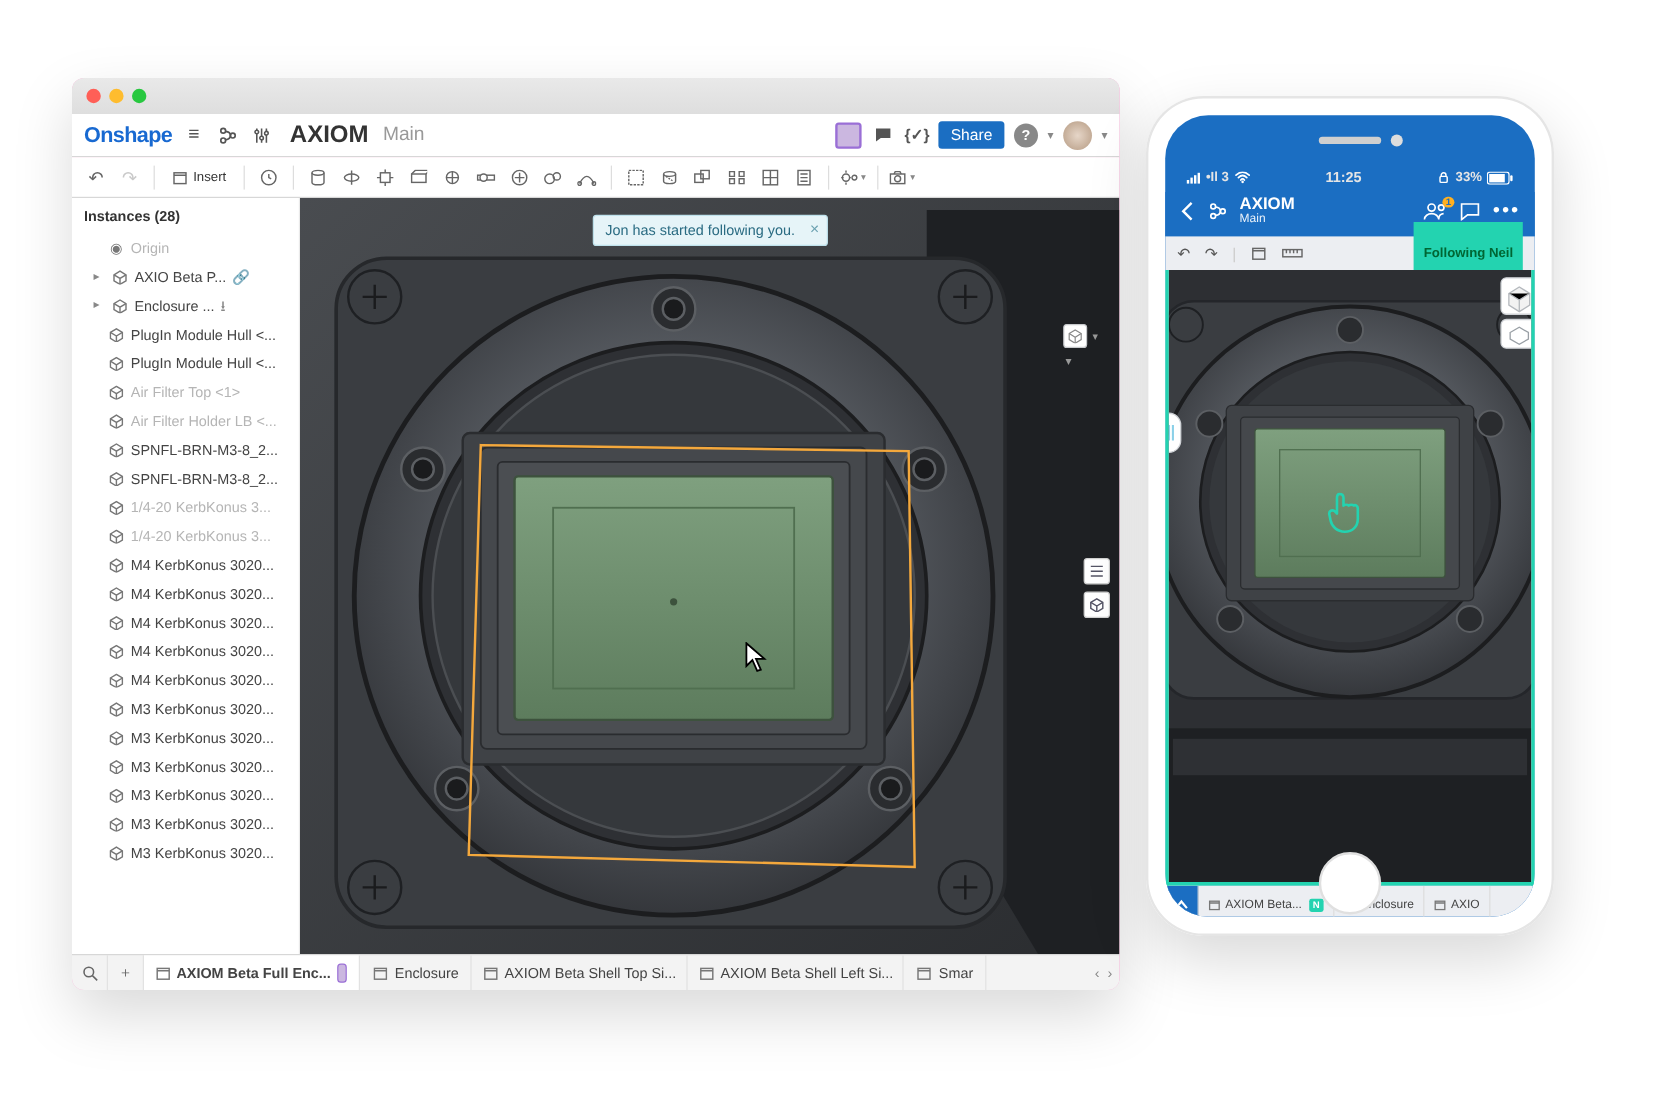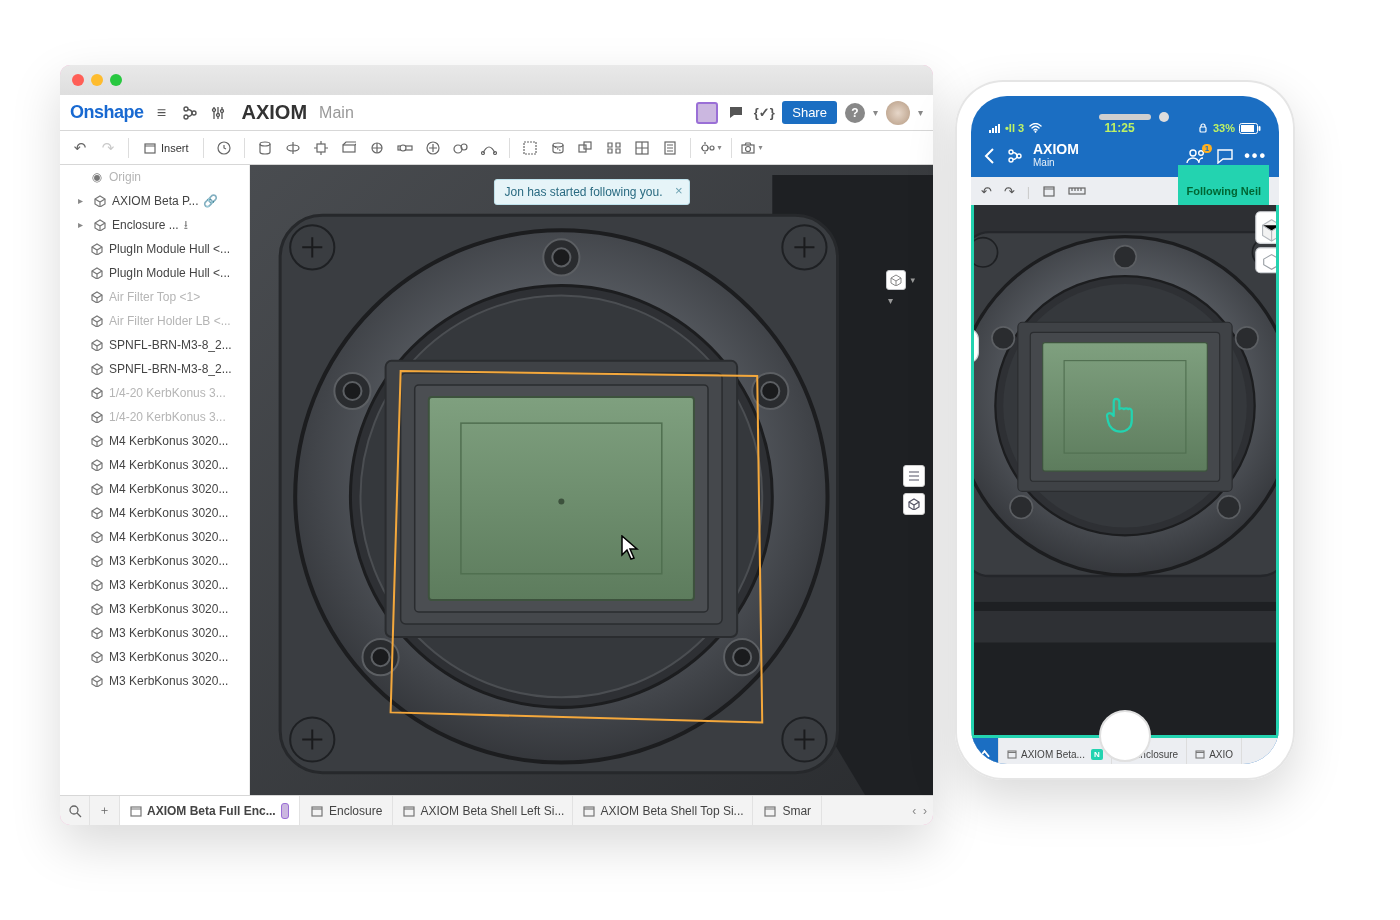--- a/index.html
+++ b/index.html
@@ -67,21 +67,21 @@
   .bot-icon{width:30px;display:flex;align-items:center;justify-content:center;color:#666;cursor:pointer;border-right:1px solid #e2e2e2;}
   .tab{display:flex;align-items:center;gap:5px;padding:0 10px;border-right:1px solid #e2e2e2;cursor:pointer;white-space:nowrap;max-width:180px;overflow:hidden;}
   .tab.active{background:#fff;font-weight:600;}
   .nav-arrows{display:flex;align-items:center;gap:4px;padding:0 6px;color:#888;}
 
   
   .phone{position:absolute;left:955px;top:80px;width:340px;height:700px;border-radius:48px;background:#fff;box-shadow:0 20px 50px rgba(0,0,0,.15), inset 0 0 0 2px #e5e5e5;padding:16px;}
   .phone-inner{width:100%;height:100%;border-radius:36px;overflow:hidden;background:#1b6ec2;display:flex;flex-direction:column;position:relative;}
   .speaker{position:absolute;top:34px;left:50%;transform:translateX(-50%);width:52px;height:6px;border-radius:3px;background:#cfcfcf;z-index:5;}
   .camdot{position:absolute;top:32px;left:50%;transform:translateX(34px);width:10px;height:10px;border-radius:50%;background:#ddd;z-index:5;}
-  .statusbar{height:44px;padding:20px 18px 0;display:flex;align-items:center;justify-content:space-between;color:#bef264;font-size:12px;font-weight:600;}
+  .statusbar{height:44px;padding:20px 18px 0;display:flex;align-items:center;justify-content:space-between;color:#e5e5e5;font-size:12px;font-weight:600;margin-top:20px;}
   .phone-header{background:#1b6ec2;color:#fff;display:flex;align-items:center;padding:2px 12px 8px;gap:10px;}
   .phone-header .ptitle{flex:1;}
   .phone-header .ptitle .l1{font-size:14px;font-weight:600;line-height:15px;}
   .phone-header .ptitle .l2{font-size:10px;opacity:.9;line-height:12px;}
   .ph-icon{color:#fff;font-size:16px;}
   .ph-badge{position:relative;}
   .ph-badge::after{content:"1";position:absolute;top:-4px;right:-6px;background:#ffb020;color:#1b6ec2;font-size:8px;font-weight:800;border-radius:8px;padding:0 3px;}
   .phone-toolbar{height:28px;background:#eceef2;display:flex;align-items:center;padding:0 10px;gap:12px;color:#555;font-size:13px;}
   .follow-tag{margin-left:auto;background:#23d3b0;color:#063;font-size:11px;padding:20px 8px;font-weight:600;}
   .phone-canvas{flex:1;position:relative;background:#f3f3f3;border:3px solid #23d3b0;border-top:none;overflow:hidden;}
@@ -268,34 +268,35 @@
           <circle cx="7" cy="8" r="2.5"></circle>
           <path d="M4 4l1-2h4l1 2"></path>
         </svg>
         <span style="font-size:8px;color:#888;margin-left:2px">▾</span>
       </span>
   </div>
 
   <div class="app-body">
 
     <div class="sidebar">
+      <div class="side-header">Instances (28)</div>
       <div class="tree-row indent dim">
         <span class="row-icon">◉</span>
         <span>Origin</span>
       </div>
       <div id="tree-rows">
           <div class="tree-row">
             <span class="expand">▸</span>
             <span class="row-icon">
               <svg width="12" height="12" viewBox="0 0 12 12" fill="none" stroke="currentColor" stroke-width="1.2">
                 <path d="M1 4l5-3 5 3v5l-5 3-5-3z"></path>
                 <path d="M1 4l5 3 5-3M6 7v5"></path>
               </svg>
             </span>
-            <span style="overflow:hidden;text-overflow:ellipsis;">AXIOM Beta P...</span> 
+            <span style="overflow:hidden;text-overflow:ellipsis;">AXIO Beta P...</span> 
             <span style="color:#888">🔗</span>
           </div>
           <div class="tree-row">
             <span class="expand">▸</span>
             <span class="row-icon">
               <svg width="12" height="12" viewBox="0 0 12 12" fill="none" stroke="currentColor" stroke-width="1.2">
                 <path d="M1 4l5-3 5 3v5l-5 3-5-3z"></path>
                 <path d="M1 4l5 3 5-3M6 7v5"></path>
               </svg>
             </span>
@@ -604,30 +605,30 @@
           </span>
           <span>Enclosure</span>
         </div>
         <div class="tab">
           <span class="row-icon">
             <svg width="12" height="12" viewBox="0 0 12 12" fill="none" stroke="#777" stroke-width="1.2">
               <rect x="1" y="2" width="10" height="9"></rect>
               <path d="M1 4h10"></path>
             </svg>
           </span>
-          <span>AXIOM Beta Shell Left Si...</span>
+          <span>AXIOM Beta Shell Top Si...</span>
         </div>
         <div class="tab">
           <span class="row-icon">
             <svg width="12" height="12" viewBox="0 0 12 12" fill="none" stroke="#777" stroke-width="1.2">
               <rect x="1" y="2" width="10" height="9"></rect>
               <path d="M1 4h10"></path>
             </svg>
           </span>
-          <span>AXIOM Beta Shell Top Si...</span>
+          <span>AXIOM Beta Shell Left Si...</span>
         </div>
         <div class="tab">
           <span class="row-icon">
             <svg width="12" height="12" viewBox="0 0 12 12" fill="none" stroke="#777" stroke-width="1.2">
               <rect x="1" y="2" width="10" height="9"></rect>
               <path d="M1 4h10"></path>
             </svg>
           </span>
           <span>Smar</span>
         </div>

